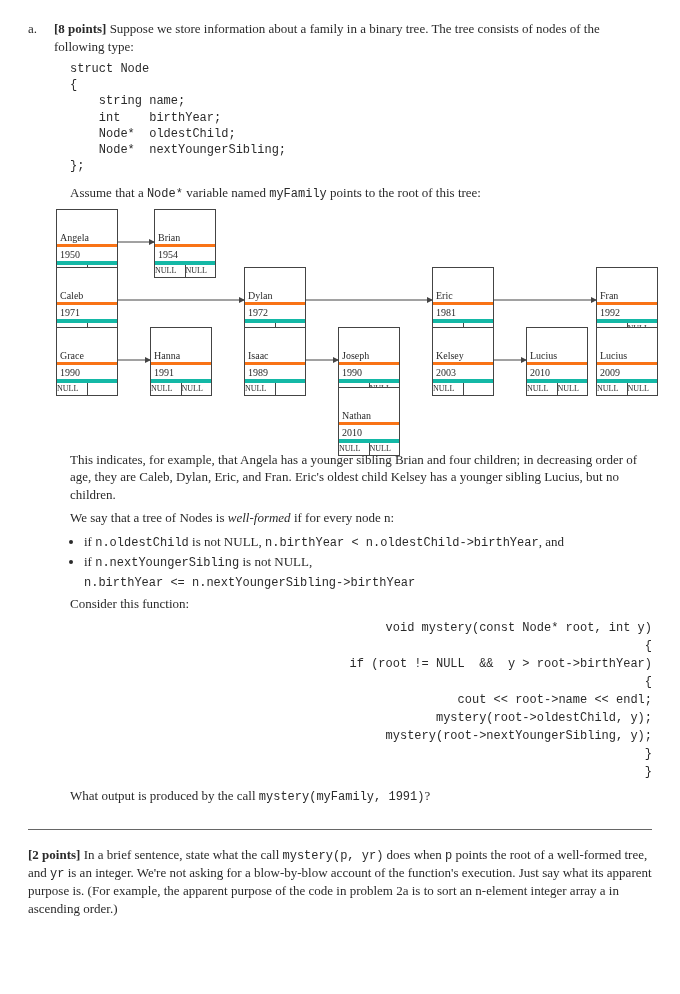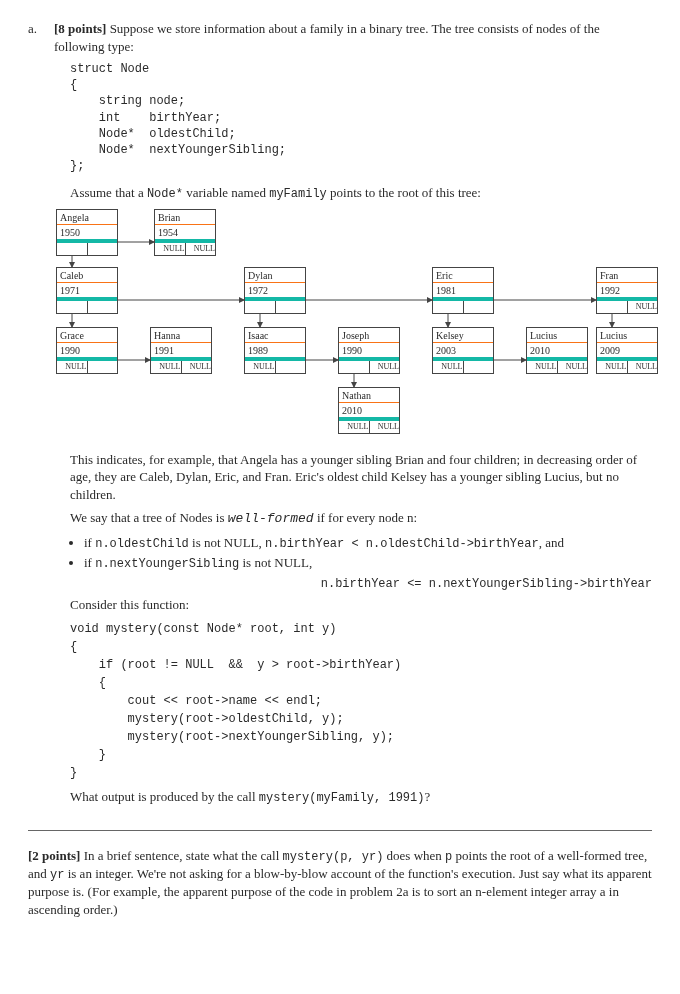--- a/index.html
+++ b/index.html
@@ -13,46 +13,46 @@
     box-sizing: border-box;
     line-height: 1.35;
   }
   .mono { font-family: "Courier New", Courier, monospace; font-size: 12px; }
   .hang { display:flex; gap:8px; margin-bottom:6px; }
   .hang .lbl { min-width:18px; }
   .struct-block { margin: 6px 0 10px 42px; }
   .prose { margin: 6px 0 6px 42px; }
   .prose-full { margin: 16px 0 6px 0; }
   .bold { font-weight: bold; }
-  .italic { font-style: italic; font-family: Liberation Mono, monospace; }
+  .italic { font-style: italic; }
 
   
   .tree-wrap {
     position: relative;
     margin: 6px 0 14px 28px;
     width: 608px;
     height: 228px;
     font-size: 10px;
   }
   .tree-wrap svg { position:absolute; left:0; top:0; width:608px; height:228px; }
   .node {
     position: absolute;
     width: 62px;
     border: 1px solid #444;
     background: #fff;
     box-sizing: border-box;
   }
-  .node .nm { padding: 1px 3px; border-bottom:1px solid #f97316; height:12px; }
+  .node .nm { padding: 1px 3px; border-bottom:3px solid #f97316; height:12px;margin-top:20px; }
   .node .yr { padding: 1px 3px; border-bottom:4px solid #14b8a6; height:12px; }
   .node .ptrs { display:flex; height:12px; }
-  .node .ptrs span { flex:1; text-align:right; font-size:8px; line-height:12px; }
+  .node .ptrs span { flex:1; text-align:left; font-size:8px; line-height:12px; }
   .node .ptrs span:first-child { border-right:1px solid #444; }
 
   
-  .codeblk { margin:6px 0 6px 42px; font-family:"Courier New",monospace; font-size:12px; white-space:pre; line-height:1.5; }
+  .codeblk { margin:6px 0 6px 42px; font-family:"Courier New",monospace; font-size:12px; white-space:pre; line-height:1.5;text-align:right; }
 
   ul.rules { margin:4px 0 4px 56px; padding:0; }
   ul.rules li { margin-bottom:2px; list-style: disc; }
 
   .partb {
     border-top: 1px solid #666;
     margin-top: 24px;
     padding-top: 16px;
   }
 </style>
@@ -63,21 +63,21 @@
   <span class="lbl">a.</span>
   <span>
     <span class="bold">[8 points]</span>
     <span>Suppose we store information about a family in a binary tree. The tree consists of nodes of the following type:</span>
   </span>
 </div>
 
 <div class="struct-block mono">
   <div>struct Node</div>
   <div>{</div>
-  <div style="white-space:pre">    string node;</div>
+  <div style="white-space:pre">    string name;</div>
   <div style="white-space:pre">    int    birthYear;</div>
   <div style="white-space:pre">    Node*  oldestChild;</div>
   <div style="white-space:pre">    Node*  nextYoungerSibling;</div>
   <div>};</div>
 </div>
 
 <div class="prose">
   <span>Assume that a </span><span class="mono">Node*</span><span> variable named </span><span class="mono">myFamily</span><span> points to the root of this tree:</span>
 </div>
 
@@ -237,21 +237,21 @@
 
 <div class="prose">
   <span>We say that a tree of Nodes is </span><span class="italic">well-formed</span><span> if for every node n:</span>
 </div>
 <ul class="rules">
   <li>
     <span>if </span><span class="mono">n.oldestChild</span><span> is not NULL, </span><span class="mono">n.birthYear &lt; n.oldestChild-&gt;birthYear</span><span>, and</span>
   </li>
   <li>
     <span>if </span><span class="mono">n.nextYoungerSibling</span><span> is not NULL,</span>
-    <div style="text-align:right; margin-top:2px;"><span class="mono">n.birthYear &lt;= n.nextYoungerSibling-&gt;birthYear</span></div>
+    <div style="text-align:left; margin-top:2px;"><span class="mono">n.birthYear &lt;= n.nextYoungerSibling-&gt;birthYear</span></div>
   </li>
 </ul>
 
 <div class="prose" style="margin-top:0">Consider this function:</div>
 
 <div class="codeblk"><span>void mystery(const Node* root, int y)</span>
 <span>{</span>
 <span>    if (root != NULL  &amp;&amp;  y &gt; root-&gt;birthYear)</span>
 <span>    {</span>
 <span>        cout &lt;&lt; root-&gt;name &lt;&lt; endl;</span>

